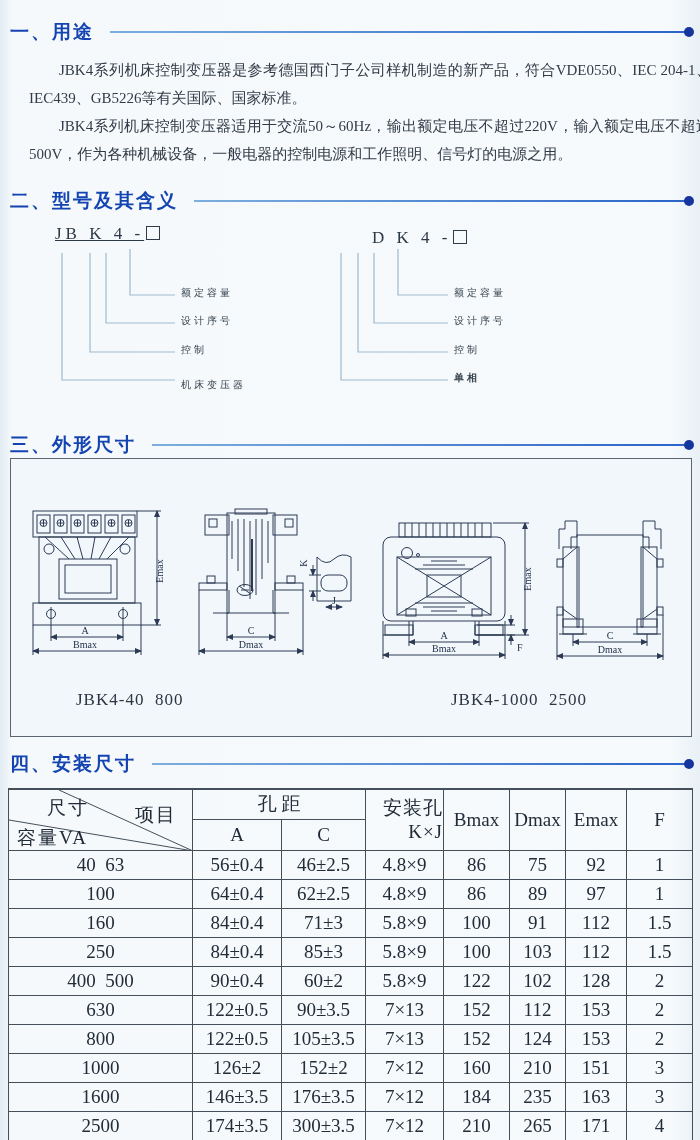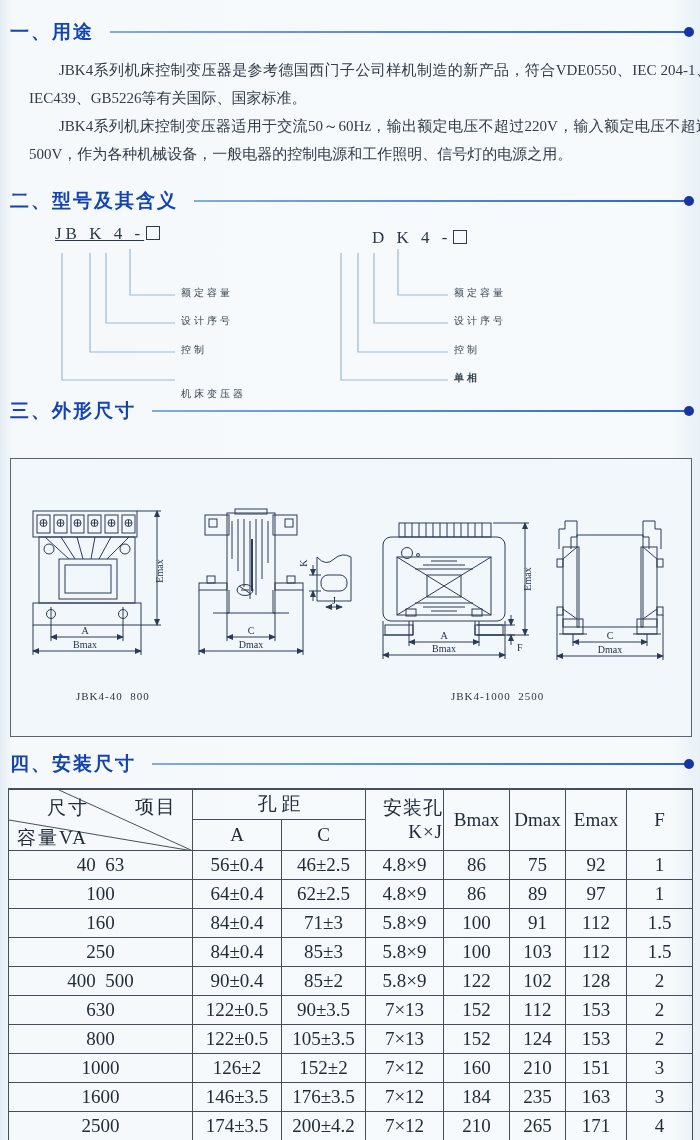--- a/index.html
+++ b/index.html
@@ -20,32 +20,32 @@
   .paras p{margin:0;text-indent:2em;}
   
   .code{position:absolute;font-size:17px;letter-spacing:4px;color:#2d3847;white-space:pre;}
   .code .box{display:inline-block;width:12px;height:12px;border:1.5px solid #2f3a4a;
     vertical-align:-1px;margin-left:2px;}
   .mlabel{position:absolute;font-size:10px;letter-spacing:3px;color:#38434f;white-space:nowrap;}
   svg.lines{position:absolute;left:0;top:225px;}
   
   .obox{position:absolute;left:10px;top:458px;width:680px;height:277px;
     border:1px solid #5a6570;background:#f1f7fa;}
-  .caption{position:absolute;font-size:11px;letter-spacing:1px;color:#2c3644;white-space:pre;}
+  .caption{position:absolute;font-size:17px;letter-spacing:1px;color:#2c3644;white-space:pre;}
   
   table.dim{position:absolute;left:8px;top:788px;width:684px;border-collapse:collapse;
     table-layout:fixed;font-size:19px;color:#222c38;}
   table.dim th,table.dim td{border:1px solid #454f5a;text-align:center;vertical-align:middle;
     font-weight:normal;padding:0;}
   table.dim{border-top:2px solid #454f5a;}
   tr.hr1{height:30px;} tr.hr2{height:31px;} tr.dr{height:29px;padding-left:40px;}
   td.cap{white-space:pre;padding-right:42px;}
   th.corner{position:relative;padding:0;}
   .corner span{position:absolute;letter-spacing:2px;color:#222c38;}
-  .c-dim{left:38px;top:5px;} .c-item{left:126px;top:4px;} .c-cap{left:8px;top:35px;letter-spacing:1px;}
+  .c-dim{left:38px;top:5px;} .c-item{left:126px;top:12px;} .c-cap{left:8px;top:35px;letter-spacing:1px;}
   .khead span{display:block;line-height:1.25;letter-spacing:1px;text-align:right;}
   .stroke{stroke:#2c3a55;stroke-width:1;fill:none;}
   text.dlab{fill:#22304a;font-size:10px;font-family:"Liberation Serif","DejaVu Serif",serif;}
 </style>
 </head>
 <body>
 
 <div class="page">
 
   <div class="sec" style="top:19px;">
@@ -81,28 +81,28 @@
       <path d="M398,24 V70 H448"></path>
     </g>
   </svg>
 
   <div class="code" style="left:55px;top:224px;text-decoration:underline;"><span>JB K 4 -</span><span class="box"></span></div>
   <div class="code" style="left:352px;top:228px;margin-left:20px;"><span>D K 4 -</span><span class="box"></span></div>
 
   <div class="mlabel" style="left:181px;top:286px;">额定容量</div>
   <div class="mlabel" style="left:181px;top:314px;">设计序号</div>
   <div class="mlabel" style="left:181px;top:343px;">控制</div>
-  <div class="mlabel" style="left:181px;top:387px;">机床变压器</div>
+  <div class="mlabel" style="left:181px;top:378px;">机床变压器</div>
 
   <div class="mlabel" style="left:454px;top:286px;">额定容量</div>
   <div class="mlabel" style="left:454px;top:314px;">设计序号</div>
   <div class="mlabel" style="left:454px;top:343px;">控制</div>
   <div class="mlabel" style="left:454px;top:371px;font-weight:bold;">单相</div>
 
-  <div class="sec" style="top:398px;">
+  <div class="sec" style="top:432px;">
     <span class="t">三、外形尺寸</span>
     <span class="rule">
         <span class="dot"></span>
       </span>
   </div>
 
   <div class="obox">
     <svg width="680" height="277" viewBox="0 0 680 277">
       <defs>
         <marker id="ar" markerWidth="8" markerHeight="8" refX="6" refY="3" orient="auto-start-reverse">
@@ -383,21 +383,21 @@
           <td>85±3</td>
           <td>5.8×9</td>
           <td>100</td>
           <td>103</td>
           <td>112</td>
           <td>1.5</td>
         </tr>
         <tr class="dr">
           <td class="cap">400  500</td>
           <td>90±0.4</td>
-          <td>85±2</td>
+          <td>60±2</td>
           <td>5.8×9</td>
           <td>122</td>
           <td>102</td>
           <td>128</td>
           <td>2</td>
         </tr>
         <tr class="dr">
           <td class="cap">630</td>
           <td>122±0.5</td>
           <td>90±3.5</td>
@@ -433,21 +433,21 @@
           <td>176±3.5</td>
           <td>7×12</td>
           <td>184</td>
           <td>235</td>
           <td>163</td>
           <td>3</td>
         </tr>
         <tr class="dr">
           <td class="cap">2500</td>
           <td>174±3.5</td>
-          <td>200±4.2</td>
+          <td>300±3.5</td>
           <td>7×12</td>
           <td>210</td>
           <td>265</td>
           <td>171</td>
           <td>4</td>
         </tr>
       </tbody>
   </table>
 
 </div>

